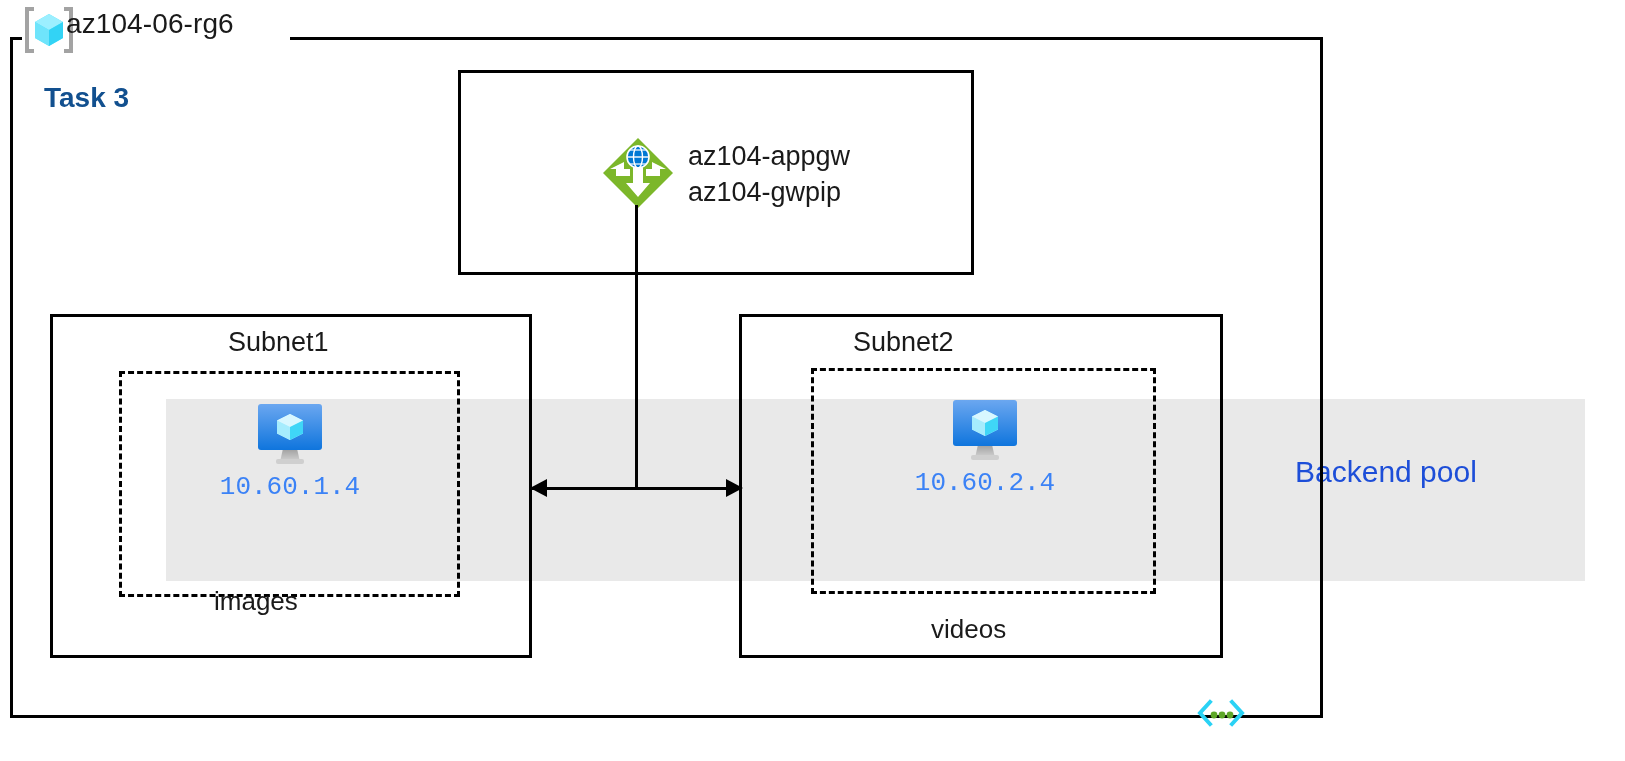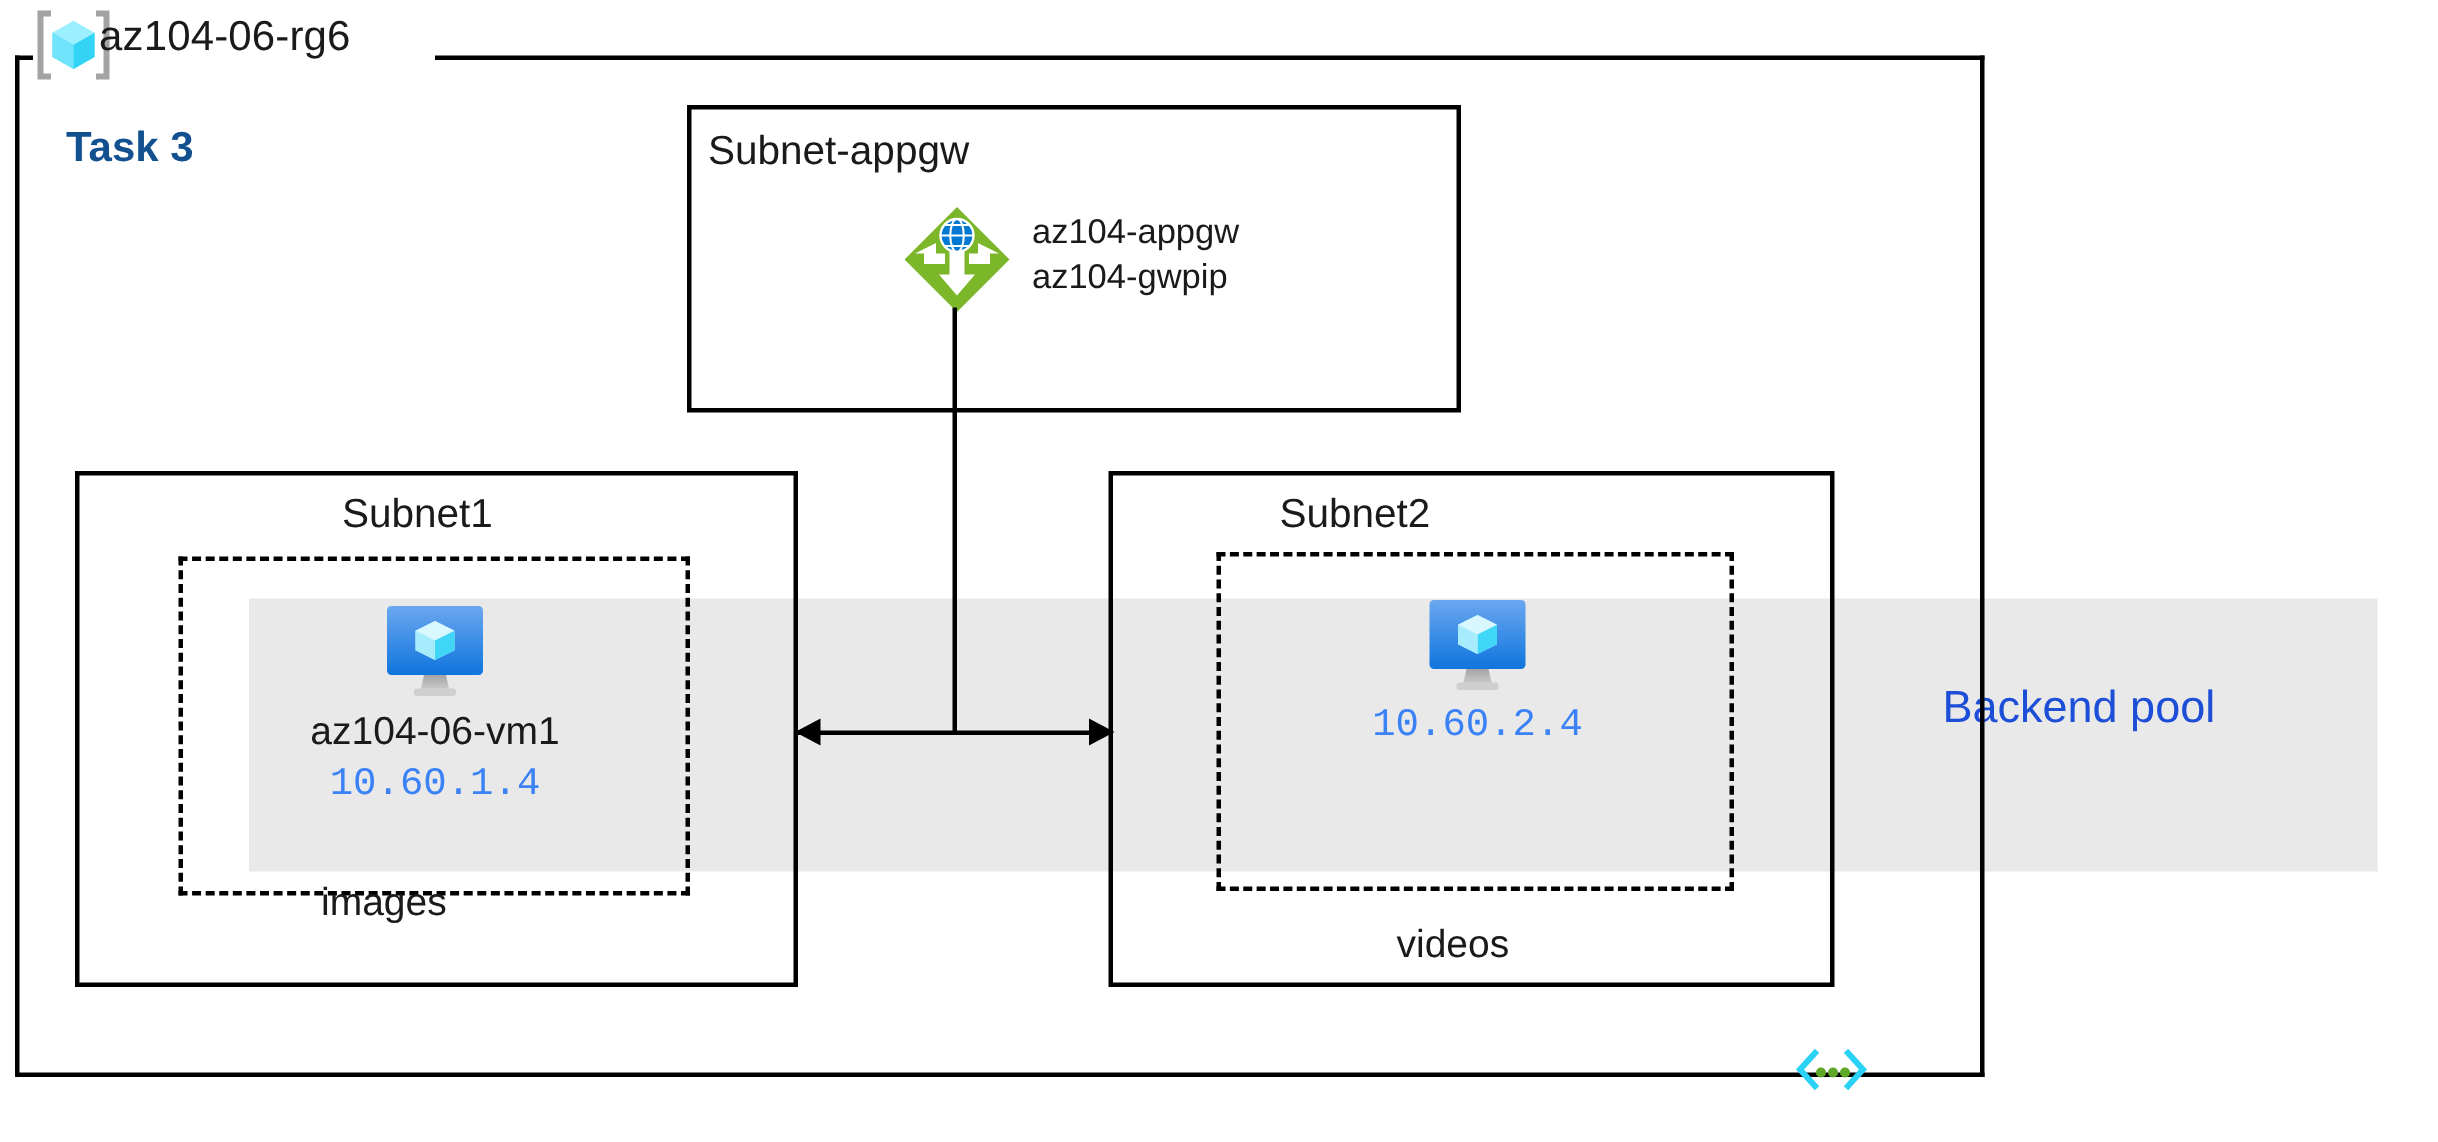--- a/index.html
+++ b/index.html
@@ -159,21 +159,21 @@
     left: 600px; top: 135px;
     display: flex;
     align-items: flex-start;
   }
   .appgw-icon { width: 76px; height: 76px; display: block; }
   .appgw-texts {
     margin-left: 12px;
     margin-top: 4px;
   }
   .appgw-line {
-    font-size: 23px;
+    font-size: 27px;
     color: #1a1a1a;
     white-space: nowrap;
     line-height: 1.32;
   }
 
   
   .vline-appgw {
     position: absolute;
     left: 635px; top: 205px;
     width: 3px; height: 284px;
@@ -229,21 +229,20 @@
       <polygon points="27,8 41,16 27,24 13,16" fill="#9cefff"></polygon>
       <polygon points="27,24 41,16 41,32 27,40" fill="#32d3f5"></polygon>
       <polygon points="27,24 13,16 13,32 27,40" fill="#6fe4fb"></polygon>
     </g>
   </svg>
   <div class="rg-title">az104-06-rg6</div>
 
   <div class="task-label">Task 3</div>
 
   <div class="subnet-box" id="subnet-appgw-box"></div>
-  <div class="subnet-title" id="subnet-appgw-title">Subnet-appgw</div>
 
   <div class="appgw-node">
     <svg class="appgw-icon" viewBox="0 0 76 76">
       <polygon points="38,3 73,38 38,73 3,38" fill="#7cb72a"></polygon>
 
       <path d="M25,30 L25,37 L31,37 L31,44 L17,44 L17,37 L11,37 Z" fill="#ffffff" transform="translate(-1,-3)"></path>
 
       <path d="M51,30 L51,37 L45,37 L45,44 L59,44 L59,37 L65,37 Z" fill="#ffffff" transform="translate(1,-3)"></path>
 
       <path d="M33,29 L43,29 L43,48 L50,48 L38,62 L26,48 L33,48 Z" fill="#ffffff"></path>
@@ -284,21 +283,20 @@
       <path d="M40 46 L46 46 L50 64 L30 64 L34 46 Z" fill="url(#stand1)"></path>
       <rect x="26" y="61" width="28" height="5" rx="2" fill="#cfcfcf"></rect>
       <rect x="8" y="6" width="64" height="46" rx="3" fill="url(#vmg1)"></rect>
       <g transform="translate(40,29)">
         <polygon points="0,-13 13,-6.5 13,6.5 0,13 -13,6.5 -13,-6.5" fill="#bdf0ff"></polygon>
         <polygon points="0,-13 13,-6.5 0,0 -13,-6.5" fill="#d8f7ff"></polygon>
         <polygon points="0,0 13,-6.5 13,6.5 0,13" fill="#3fd6f7"></polygon>
         <polygon points="0,0 -13,-6.5 -13,6.5 0,13" fill="#a6ecfd"></polygon>
       </g>
     </svg>
-    <div class="vm-name">az104-06-vm1</div>
     <div class="vm-ip">10.60.1.4</div>
   </div>
   <div class="asg-label" id="asg-label-1">images</div>
 
   <div class="subnet-box" id="subnet2-box"></div>
   <div class="subnet-title" id="subnet2-title">Subnet2</div>
   <div class="dashed-box" id="dashed2"></div>
   <div class="vm-block" id="vm2-block">
     <svg class="vm-icon" viewBox="0 0 80 72">
       <defs>

